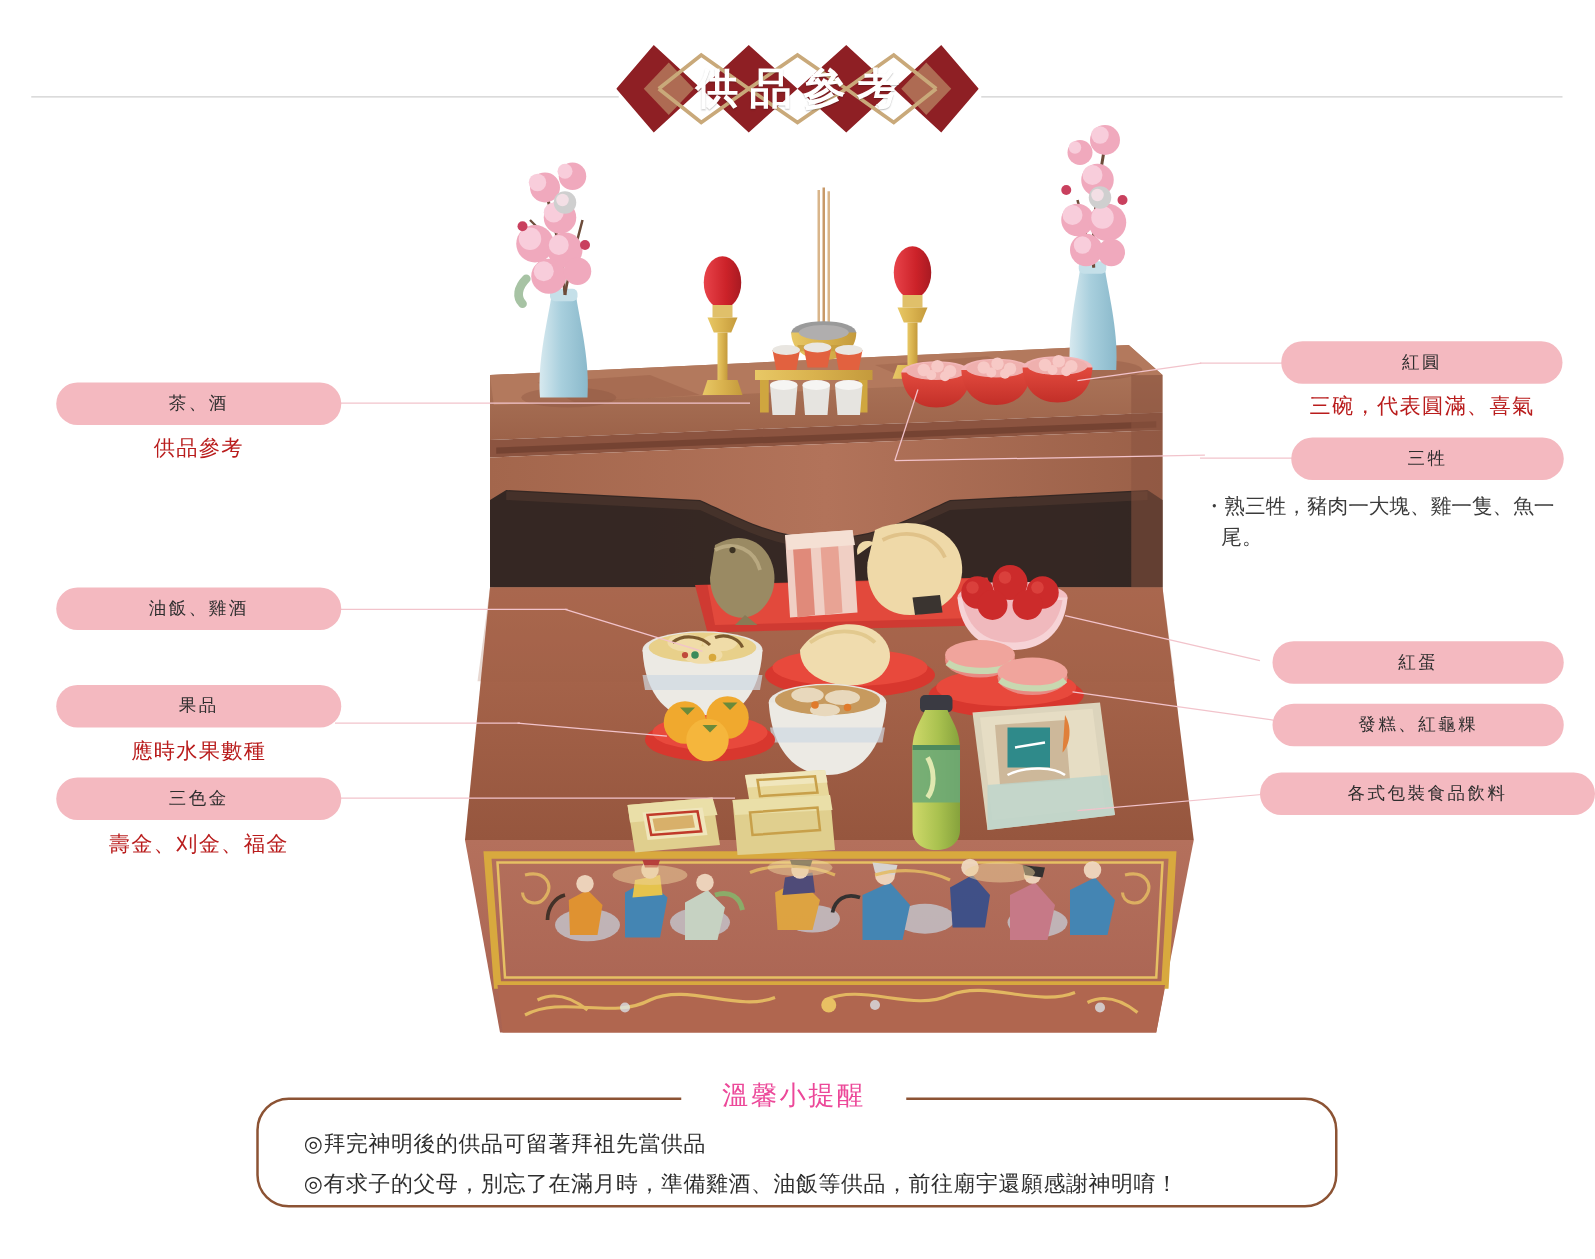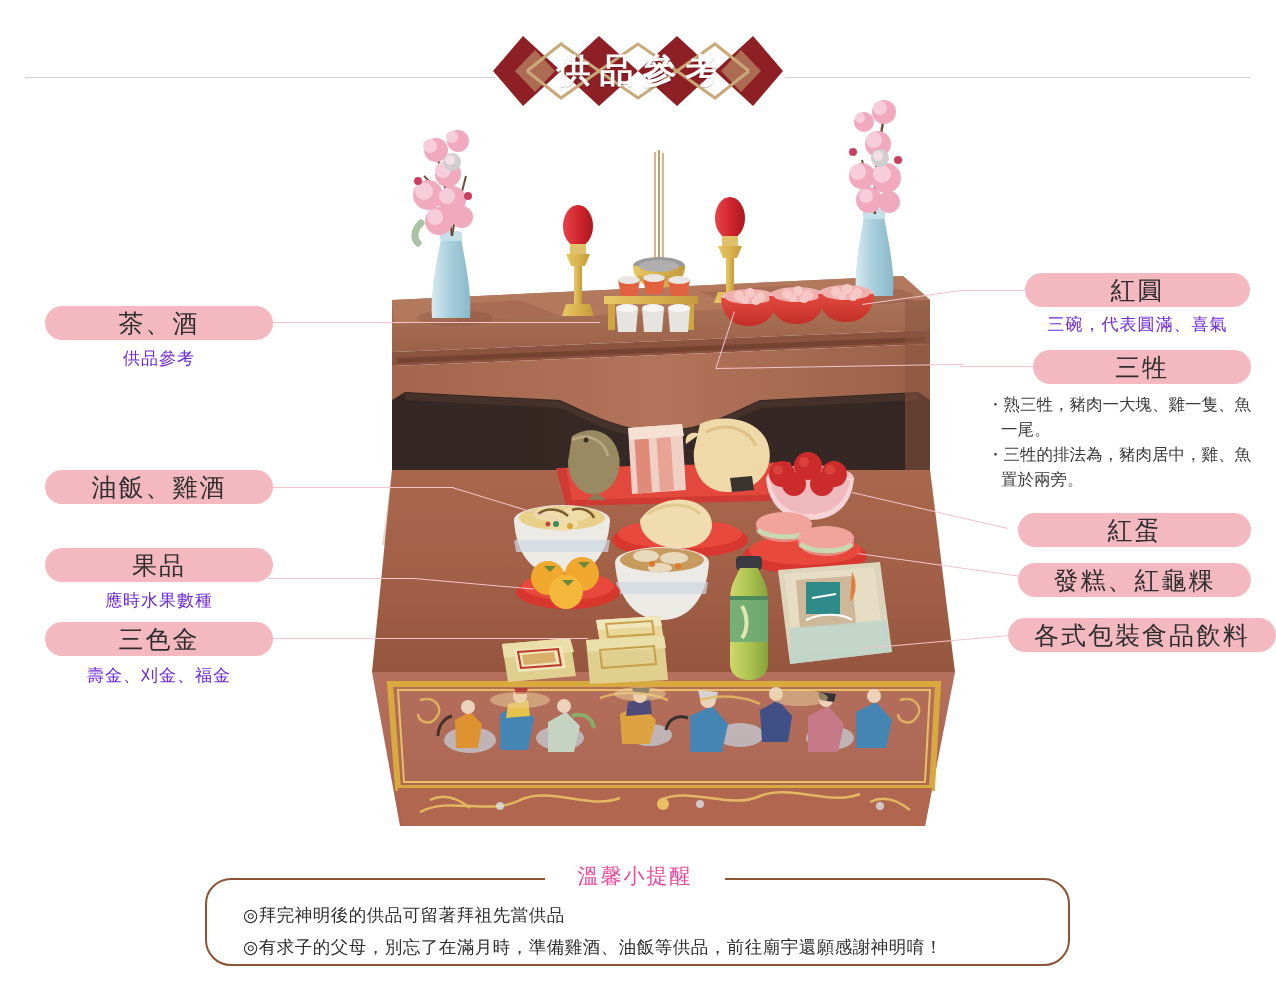--- a/index.html
+++ b/index.html
@@ -30,37 +30,37 @@
     font-family:"DejaVu Sans","Liberation Sans",sans-serif;
     text-shadow:0 1px 1px rgba(0,0,0,.25);
     text-align:right;
   }
 
   
   .pill{
     position:absolute;height:34px;border-radius:17px;
     background:#f4b9c0;
     display:flex;align-items:center;justify-content:center;
-    color:#2e2e2e;font-size:25px;letter-spacing:2px;
+    color:#2e2e2e;font-size:14px;letter-spacing:2px;
     font-family:"DejaVu Sans","Liberation Sans",sans-serif;
     box-sizing:border-box;
   }
   .sub{
-    position:absolute;font-size:17px;color:#6d28d9;letter-spacing:1px;
+    position:absolute;font-size:17px;color:#b91c1c;letter-spacing:1px;
     font-family:"DejaVu Sans","Liberation Sans",sans-serif;
     white-space:nowrap;
   }
   .sub.center{text-align:center;}
 
   .bullets{
     position:absolute;font-size:16.5px;line-height:25px;color:#3b3b3b;
     font-family:"DejaVu Sans","Liberation Sans",sans-serif;
     width:300px;
   }
-  .bullets .bl{display:block;padding-left:14px;text-indent:-14px;margin-left:24px;}
+  .bullets .bl{display:block;padding-left:14px;text-indent:-14px;}
 
   
   .lead{position:absolute;background:#f2c3cb;height:1.4px;}
   .diag{position:absolute;transform-origin:0 50%;height:1.4px;background:#f2c3cb;}
 
   
   .illus{position:absolute;left:0;top:0;width:1276px;height:1007px;pointer-events:none;}
 
   
   .notebox{
@@ -579,21 +579,20 @@
   <div class="diag" style="left:862px;top:304px;width:100px;transform:rotate(-8deg);"></div>
   <div class="pill" style="left:1025px;top:273px;width:225px;">紅圓</div>
   <div class="sub center" style="left:1000px;top:313px;width:275px;">三碗，代表圓滿、喜氣</div>
 
   <div class="lead" style="left:960px;top:366px;width:78px;"></div>
   <div class="diag" style="left:716px;top:368px;width:248px;transform:rotate(-1deg);"></div>
   <div class="diag" style="left:716px;top:368px;width:60px;transform:rotate(-72deg);"></div>
   <div class="pill" style="left:1033px;top:350px;width:218px;">三牲</div>
   <div class="bullets" style="left:963px;top:392px;">
     <span class="bl">・熟三牲，豬肉一大塊、雞一隻、魚一尾。</span>
-    <span class="bl">・三牲的排法為，豬肉居中，雞、魚置於兩旁。</span>
   </div>
 
   <div class="diag" style="left:852px;top:492px;width:160px;transform:rotate(13deg);"></div>
   <div class="pill" style="left:1018px;top:513px;width:233px;">紅蛋</div>
 
   <div class="diag" style="left:858px;top:553px;width:162px;transform:rotate(8deg);"></div>
   <div class="pill" style="left:1018px;top:563px;width:233px;">發糕、紅龜粿</div>
 
   <div class="diag" style="left:862px;top:648px;width:148px;transform:rotate(-5deg);"></div>
   <div class="pill" style="left:1008px;top:618px;width:268px;">各式包裝食品飲料</div>

